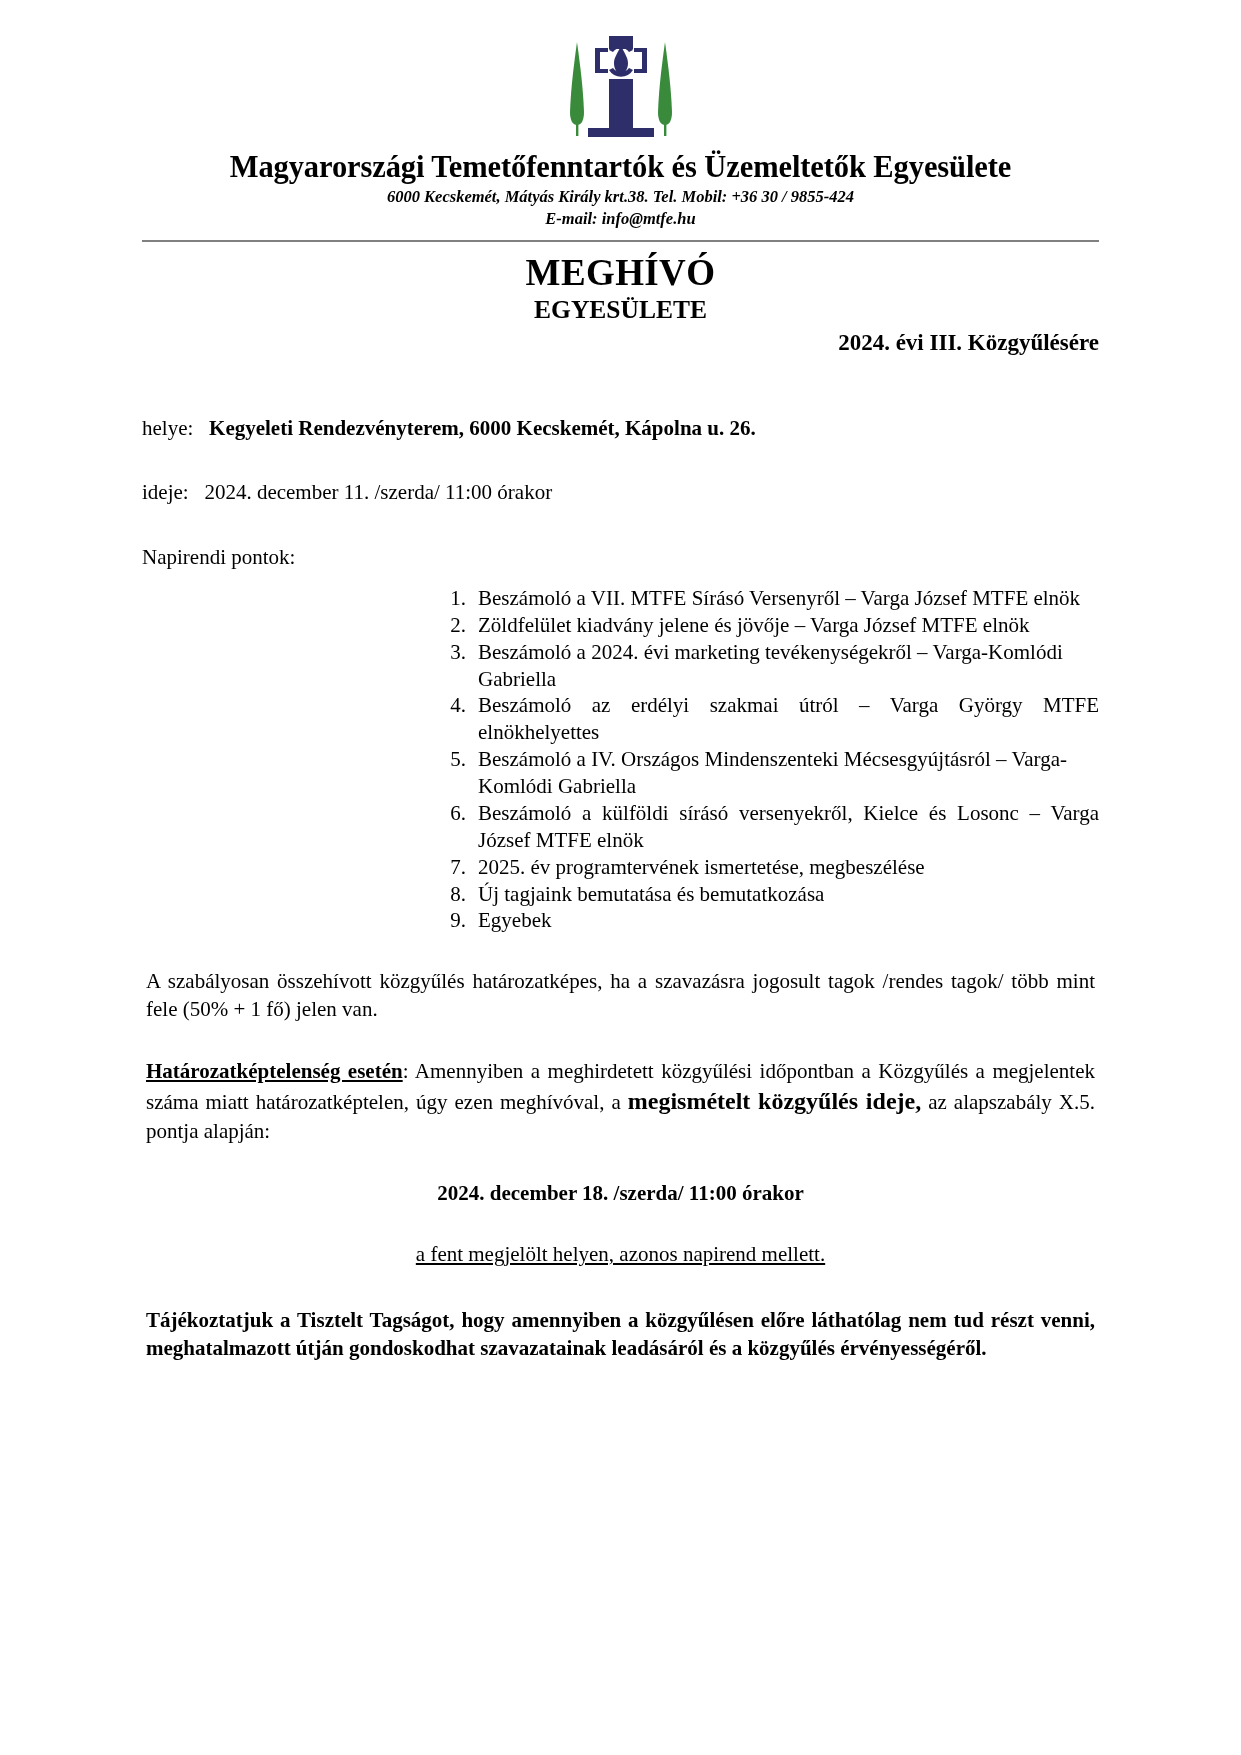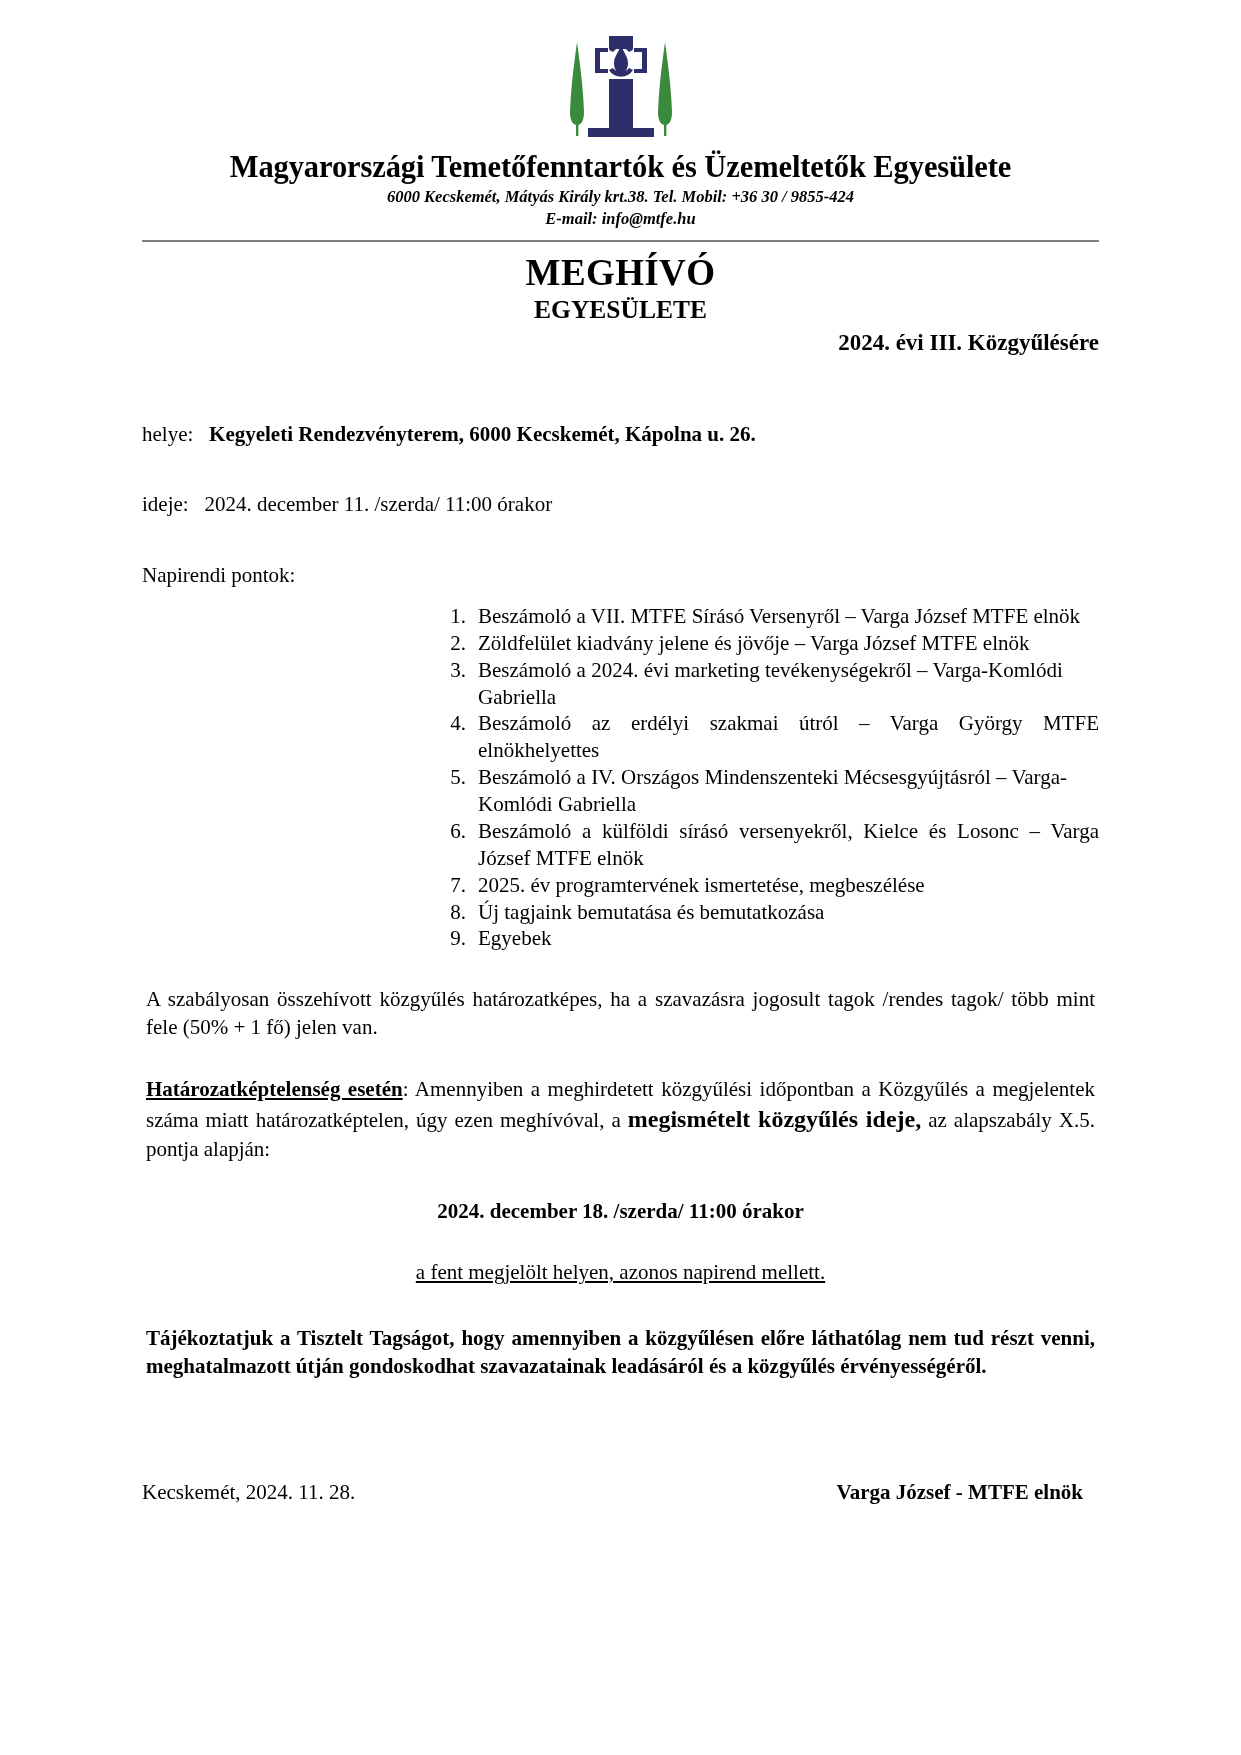--- a/index.html
+++ b/index.html
@@ -84,21 +84,21 @@
     font-weight: bold;
     font-size: 23px;
     line-height: 1.25;
     margin-top: 4px;
   }
 
   
   .body-area { font-size: 21px; line-height: 1.3; }
 
   .kv-line {
-    margin-top: 16px;
+    margin-top: 10px;
     font-size: 21px;
     line-height: 1.35;
   }
   .kv-label { font-weight: normal; }
   .kv-value-bold { font-weight: bold; }
   .gap-46 { height: 46px; }
   .gap-30 { height: 30px; }
   .gap-26 { height: 26px; }
   .gap-22 { height: 22px; }
   .gap-14 { height: 14px; }
@@ -276,19 +276,15 @@
     <div class="gap-30"></div>
 
     <p class="para b">Tájékoztatjuk a Tisztelt Tagságot, hogy amennyiben a közgyűlésen előre láthatólag nem tud részt venni, meghatalmazott útján gondoskodhat szavazatainak leadásáról és a közgyűlés érvényességéről.</p>
 
     <div class="gap-26"></div>
 
 
     <div class="gap-46"></div>
     <div class="gap-22"></div>
 
-    <div class="sign-row">
-      <span class="sign-left">Kecskemét, 2024. 11. 28.</span>
-      <span class="sign-right">Varga József  - MTFE elnök</span>
-    </div>
 
   </div>
 </div>
 
 </body></html>

